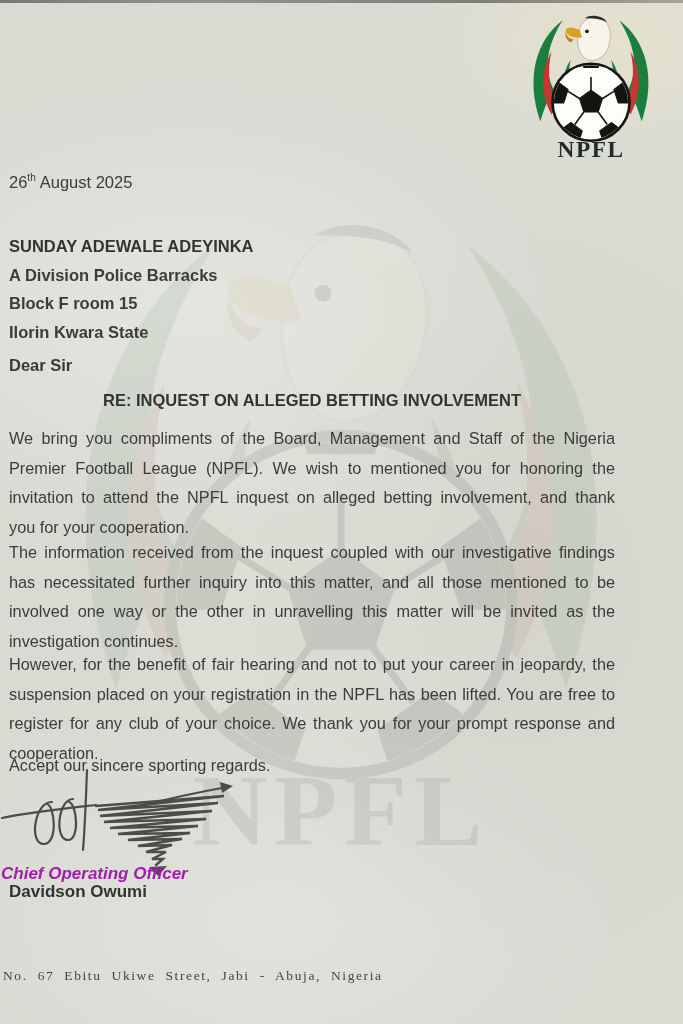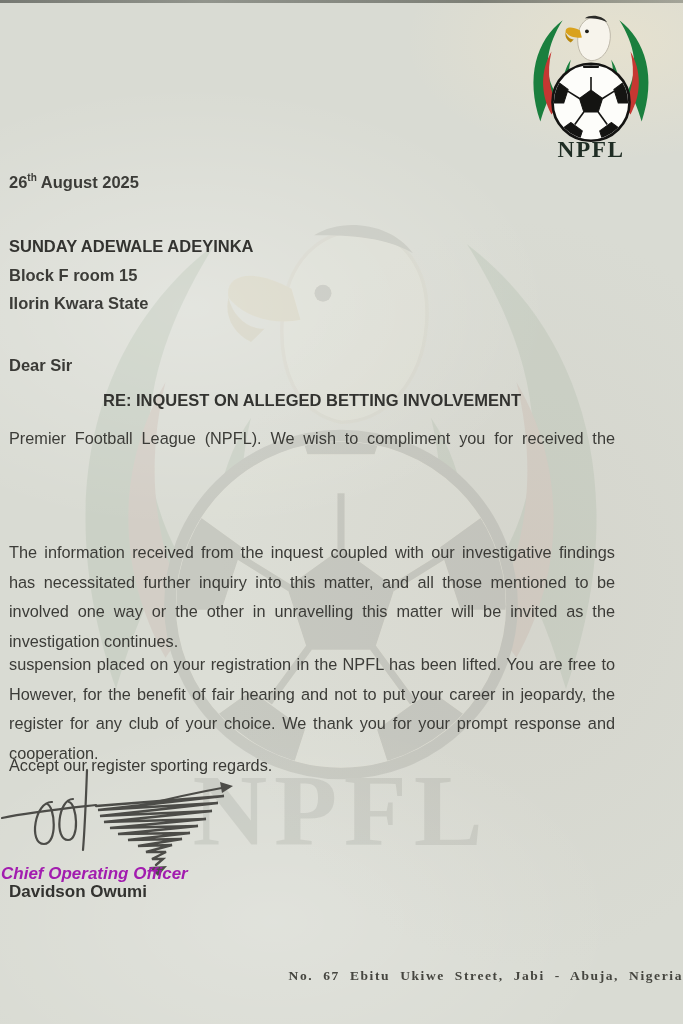--- a/index.html
+++ b/index.html
@@ -12,39 +12,39 @@
       radial-gradient(ellipse 500px 300px at 40% 90%, rgba(255,255,255,0.20), rgba(255,255,255,0) 70%),
       #d9dbd3;
     font-family:"Liberation Sans","DejaVu Sans",sans-serif;
     color:#3a3a36;
   }
   .topline{position:absolute;top:0;left:0;right:0;height:3px;
     background:linear-gradient(90deg,#41443e,#6b6e66 30%,#4a4d45 70%,#83857b);opacity:.65;}
   .logo{position:absolute;top:6px;right:20px;width:144px;height:154px;}
   .watermark{position:absolute;left:26px;top:182px;width:630px;height:676px;
     opacity:0.085;filter:sepia(0.45) saturate(0.9);pointer-events:none;}
-  .date{position:absolute;left:9px;top:172px;font-size:16.5px;font-weight:700;color:#3c3c38;}
+  .date{position:absolute;left:9px;top:172px;font-size:16.5px;font-weight:400;color:#3c3c38;}
   .date sup{font-size:10px;}
   .date .rest{margin-left:4px;}
   .recipient{position:absolute;left:9px;top:232px;font-size:16.5px;line-height:28.5px;font-weight:600;color:#3c3c38;}
   .recipient .name{font-weight:bold;color:#333330;text-align:right;}
   .salutation{position:absolute;left:9px;top:356px;font-size:16.5px;font-weight:600;}
   .subject{position:absolute;left:9px;top:391px;width:606px;text-align:center;
     font-weight:bold;font-size:16.5px;color:#333330;}
   .para{position:absolute;left:9px;width:606px;font-size:16.3px;line-height:29.5px;
     font-weight:500;color:#3c3c38;}
   .p1{top:424px}.p2{top:538px}.p3{top:650px}
   .jline{display:block;text-align:justify;text-align-last:justify;}
   .jlast{display:block;text-align:left;}
   .closing{position:absolute;left:9px;top:756px;font-size:16.3px;font-weight:500;}
   .signature{position:absolute;left:0px;top:766px;width:262px;height:118px;pointer-events:none;}
   .signer-name{position:absolute;left:9px;top:838px;font-weight:bold;font-size:17px;color:#333330;margin-top:44px;}
   .signer-title{position:absolute;left:1px;top:864px;font-weight:bold;font-style:italic;font-size:17px;color:#a21caf;}
-  .footer{position:absolute;left:3px;right:0;top:966px;text-align:right;
-    font-family:"Liberation Serif","DejaVu Serif",serif;font-weight:bold;
+  .footer{position:absolute;left:3px;right:0;top:966px;text-align:left;
+    font-family:"Liberation Serif","DejaVu Serif",serif;font-weight:normal;
     font-size:13.5px;letter-spacing:1.6px;word-spacing:5px;color:#45453f;line-height:19px;}
 </style>
 </head>
 <body>
 
 <svg width="0" height="0" style="position:absolute" aria-hidden="true">
   <defs>
     <symbol id="npfl-crest" viewBox="0 0 140 152">
 
       <path d="M 42 14 C 16 34 5 70 20 114 C 24 101 27 92 34 84 C 22 62 27 38 42 14 Z" fill="#1a7f3e"></path>
@@ -94,47 +94,51 @@
 </svg>
 
 <svg class="logo" viewBox="0 0 140 152">
   <use href="#npfl-crest"></use>
 </svg>
 
 <div class="date"><span>26</span><sup>th</sup><span class="rest">August 2025</span></div>
 
 <div class="recipient">
   <div class="name">SUNDAY ADEWALE ADEYINKA</div>
+  <div>A Division Police Barracks</div>
   <div>Block F room 15</div>
   <div>Ilorin Kwara State</div>
 </div>
 
 <div class="salutation">Dear Sir</div>
 
 <div class="subject">RE: INQUEST ON ALLEGED BETTING INVOLVEMENT</div>
 
 <div class="para p1">
-  <span class="jline">Premier Football League (NPFL). We wish to compliment you for received the</span>
+  <span class="jline">We bring you compliments of the Board, Management and Staff of the Nigeria</span>
+  <span class="jline">Premier Football League (NPFL). We wish to mentioned you for honoring the</span>
+  <span class="jline">invitation to attend the NPFL inquest on alleged betting involvement, and thank</span>
+  <span class="jlast">you for your cooperation.</span>
 </div>
 
 <div class="para p2">
   <span class="jline">The information received from the inquest coupled with our investigative findings</span>
   <span class="jline">has necessitated further inquiry into this matter, and all those mentioned to be</span>
   <span class="jline">involved one way or the other in unravelling this matter will be invited as the</span>
   <span class="jlast">investigation continues.</span>
 </div>
 
 <div class="para p3">
+  <span class="jline">However, for the benefit of fair hearing and not to put your career in jeopardy, the</span>
   <span class="jline">suspension placed on your registration in the NPFL has been lifted. You are free to</span>
-  <span class="jline">However, for the benefit of fair hearing and not to put your career in jeopardy, the</span>
   <span class="jline">register for any club of your choice. We thank you for your prompt response and</span>
   <span class="jlast">cooperation.</span>
 </div>
 
-<div class="closing">Accept our register sporting regards.</div>
+<div class="closing">Accept our sincere sporting regards.</div>
 
 <svg class="signature" viewBox="0 0 262 118">
   <g fill="none" stroke="#4c4c48" stroke-width="2.2" stroke-linecap="round">
     <path d="M 2 52 C 30 46 60 43 96 39"></path>
     <path d="M 52 36 C 35 35 28 78 44 78 C 58 78 55 40 47 38"></path>
     <path d="M 73 33 C 58 33 54 74 68 74 C 80 74 77 38 69 36"></path>
     <path d="M 87 4 C 86 32 85 60 83 84"></path>
     <path d="M 140 40 C 175 31 205 25 227 21"></path>
     <path stroke-width="2.4" d="M 96 40 L 224 30 L 98 44 L 218 37 L 100 50 L 212 45 L 104 56 L 206 53 L 110 62 L 198 60 L 118 68 L 190 67 L 128 74 L 182 73 L 138 80 L 172 79 L 146 86 L 166 86 L 152 93 L 163 93 L 156 99"></path>
   </g>

